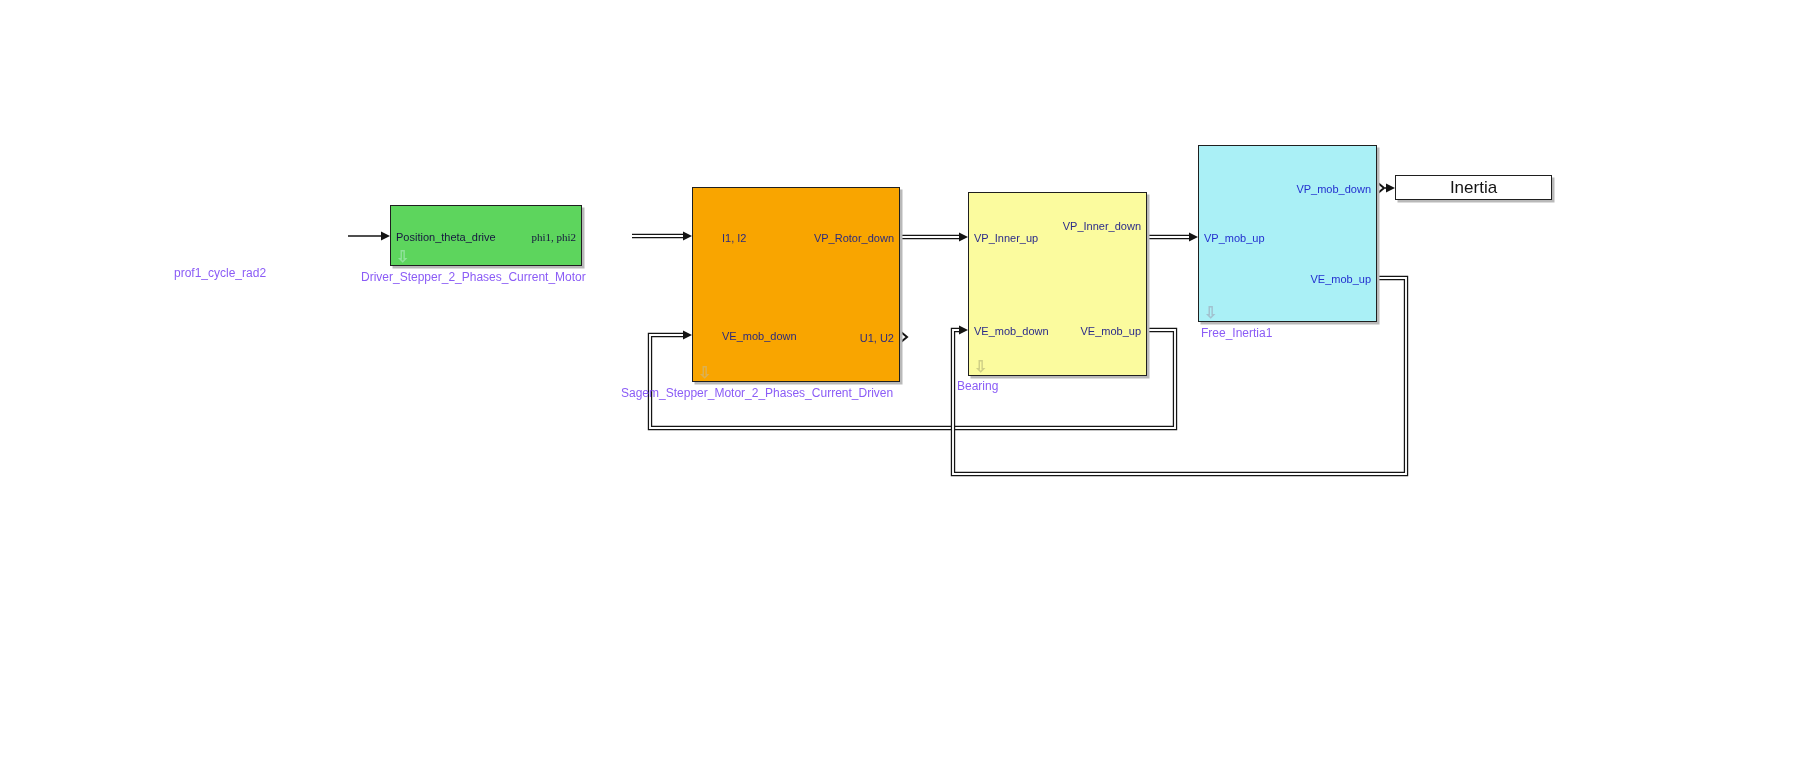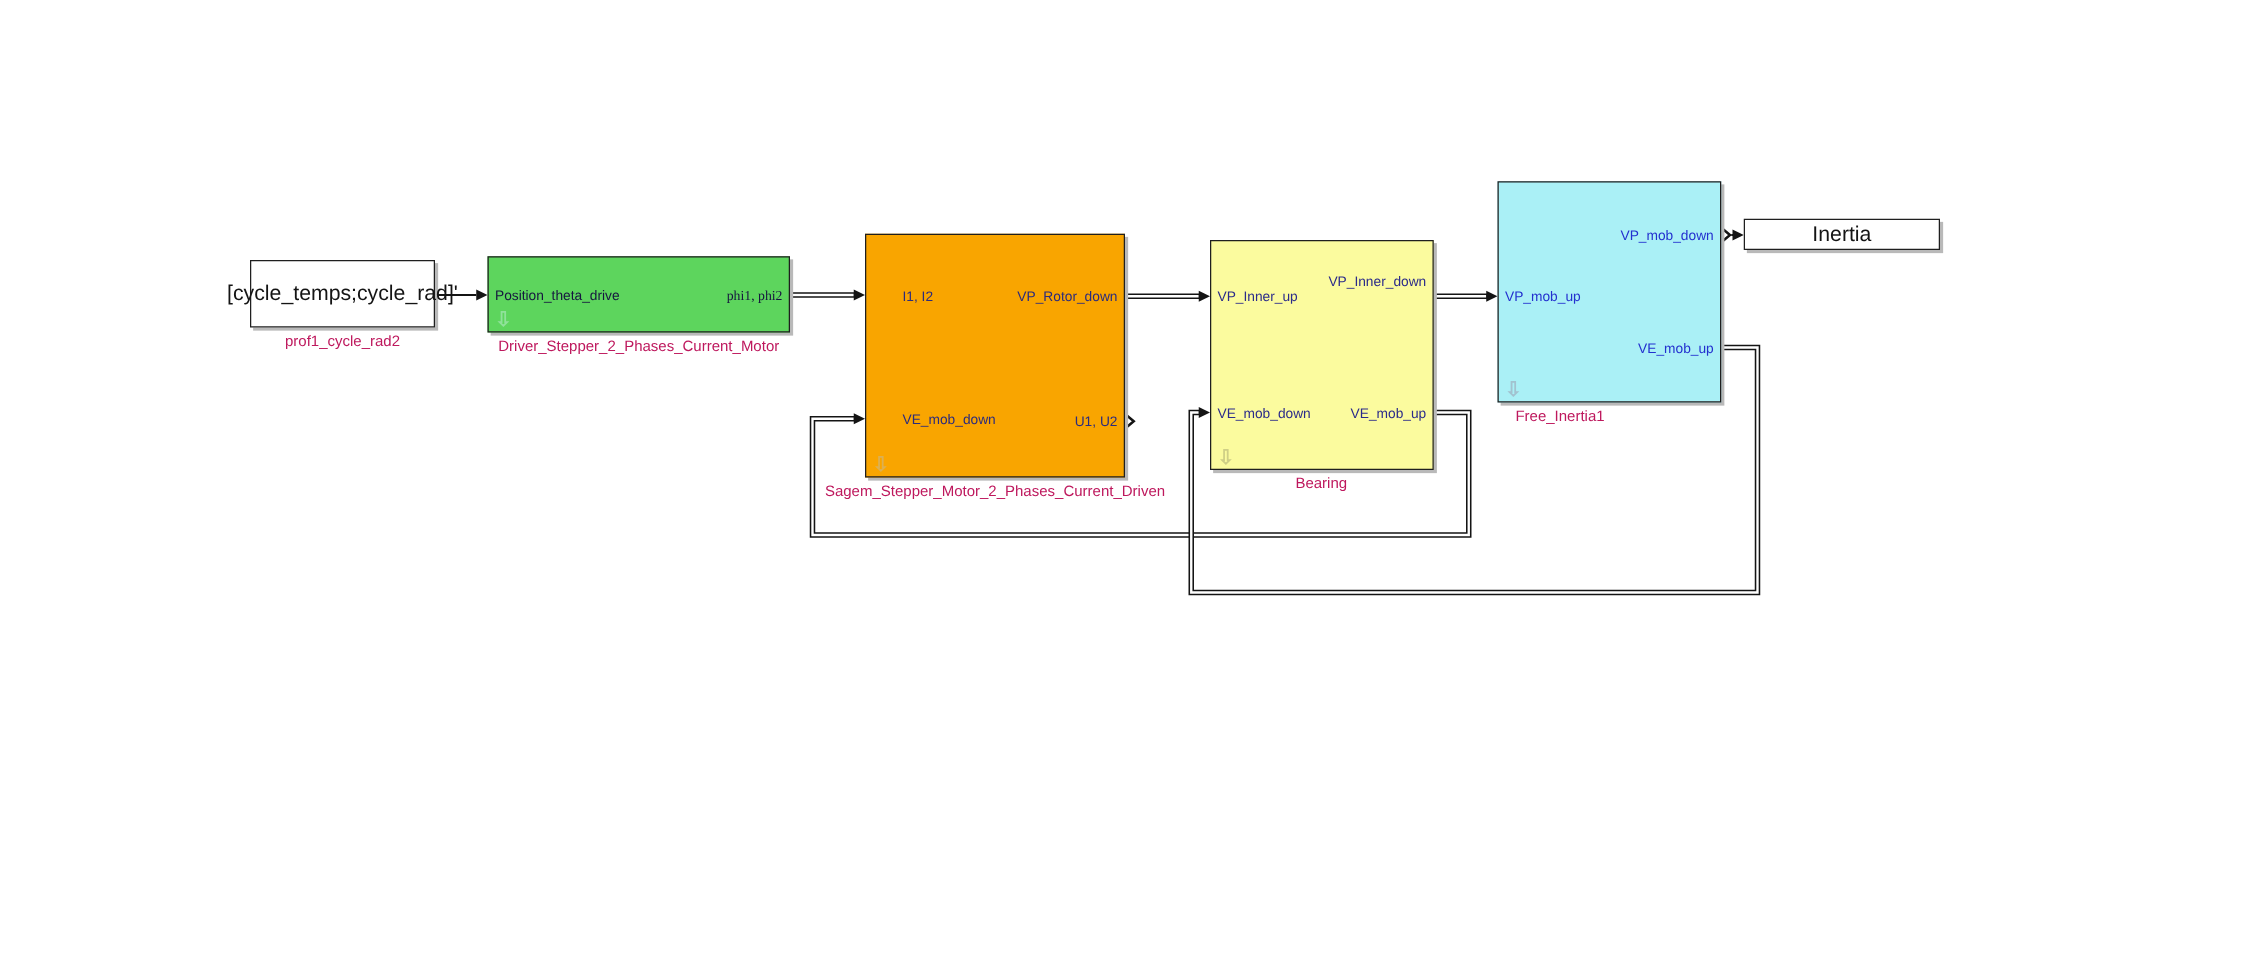--- a/index.html
+++ b/index.html
@@ -16,21 +16,21 @@
          box-shadow:2.5px 2.5px 0 #b9b9b9;}
   .ctext{display:flex;align-items:center;justify-content:center;width:100%;height:100%;
          font-size:17px;color:#141414;white-space:nowrap;text-align:center;}
   .port{position:absolute;font-size:11px;line-height:12px;white-space:nowrap;}
   .port.in{left:5px;}
   .port.out{right:5px;text-align:right;}
   .blk-green .port{color:#16163f;}
   .blk-orange .port{color:#2b2b7d;margin-left:24px;}
   .blk-yellow .port{color:#2b2b8a;}
   .blk-cyan .port{color:#2330cf;}
-  .blabel{position:absolute;font-size:12px;color:#be185d;text-align:center;white-space:nowrap;}
+  .blabel{position:absolute;font-size:12px;color:#8b5cf6;white-space:nowrap;}
   .subsys-icon{position:absolute;left:5px;bottom:0px;font-size:16px;line-height:16px;
                font-weight:bold;}
   .blk-green  .subsys-icon{color:#8fe29a;}
   .blk-orange .subsys-icon{color:#dcb052;}
   .blk-yellow .subsys-icon{color:#cfcf86;}
   .blk-cyan   .subsys-icon{color:#a2c2cf;}
 </style>
 </head>
 <body>
 
@@ -77,26 +77,23 @@
       <polygon class="ahead" points="692,335 683,330.6 683,339.4"></polygon>
     </g>
 
     <g>
       <path class="vec-outer" d="M1377 278 H1406 V474 H953 V330 H960"></path>
       <path class="vec-inner" d="M1377 278 H1406 V474 H953 V330 H959"></path>
       <polygon class="ahead" points="968,330 959,325.6 959,334.4"></polygon>
     </g>
   </svg>
 
-  <div class="block" style="left: 200px; top: 208px; width: 148px; height: 54px; background-color: rgb(255, 255, 255);">
-    <div class="ctext">[cycle_temps;cycle_rad]'</div>
-  </div>
   <div class="blabel" style="left:174px;top:266px;width:200px;">prof1_cycle_rad2</div>
 
-  <div class="block blk-green" style="left: 390px; top: 205px; width: 242px; height: 61px; background-color: rgb(93, 213, 93);">
+  <div class="block blk-green" style="left: 390px; top: 205px; width: 192px; height: 61px; background-color: rgb(93, 213, 93);">
     <span class="port in" style="top:25px;">Position_theta_drive</span>
     <span class="port out" style="top:25px;font-family:Liberation Serif, serif;">phi1, phi2</span>
     <span class="subsys-icon">⇩</span>
   </div>
   <div class="blabel" style="left:361px;top:270px;width:300px;">Driver_Stepper_2_Phases_Current_Motor</div>
 
   <div class="block blk-orange" style="left: 692px; top: 187px; width: 208px; height: 195px; background-color: rgb(249, 165, 0);">
     <span class="port in" style="top:44px;">I1, I2</span>
     <span class="port in" style="top:142px;">VE_mob_down</span>
     <span class="port out" style="top:44px;">VP_Rotor_down</span>
@@ -113,19 +110,19 @@
     <span class="subsys-icon">⇩</span>
   </div>
   <div class="blabel" style="left:957px;top:379px;width:200px;">Bearing</div>
 
   <div class="block blk-cyan" style="left: 1198px; top: 145px; width: 179px; height: 177px; background-color: rgb(170, 240, 246);">
     <span class="port in" style="top:86px;">VP_mob_up</span>
     <span class="port out" style="top:37px;">VP_mob_down</span>
     <span class="port out" style="top:127px;">VE_mob_up</span>
     <span class="subsys-icon">⇩</span>
   </div>
-  <div class="blabel" style="left:1148px;top:326px;width:200px;">Free_Inertia1</div>
+  <div class="blabel" style="left:1201px;top:326px;width:200px;">Free_Inertia1</div>
 
   <div class="block" style="left: 1395px; top: 175px; width: 157px; height: 25px; background-color: rgb(255, 255, 255);">
     <div class="ctext">Inertia</div>
   </div>
 
 </div>
 
 </body></html>

